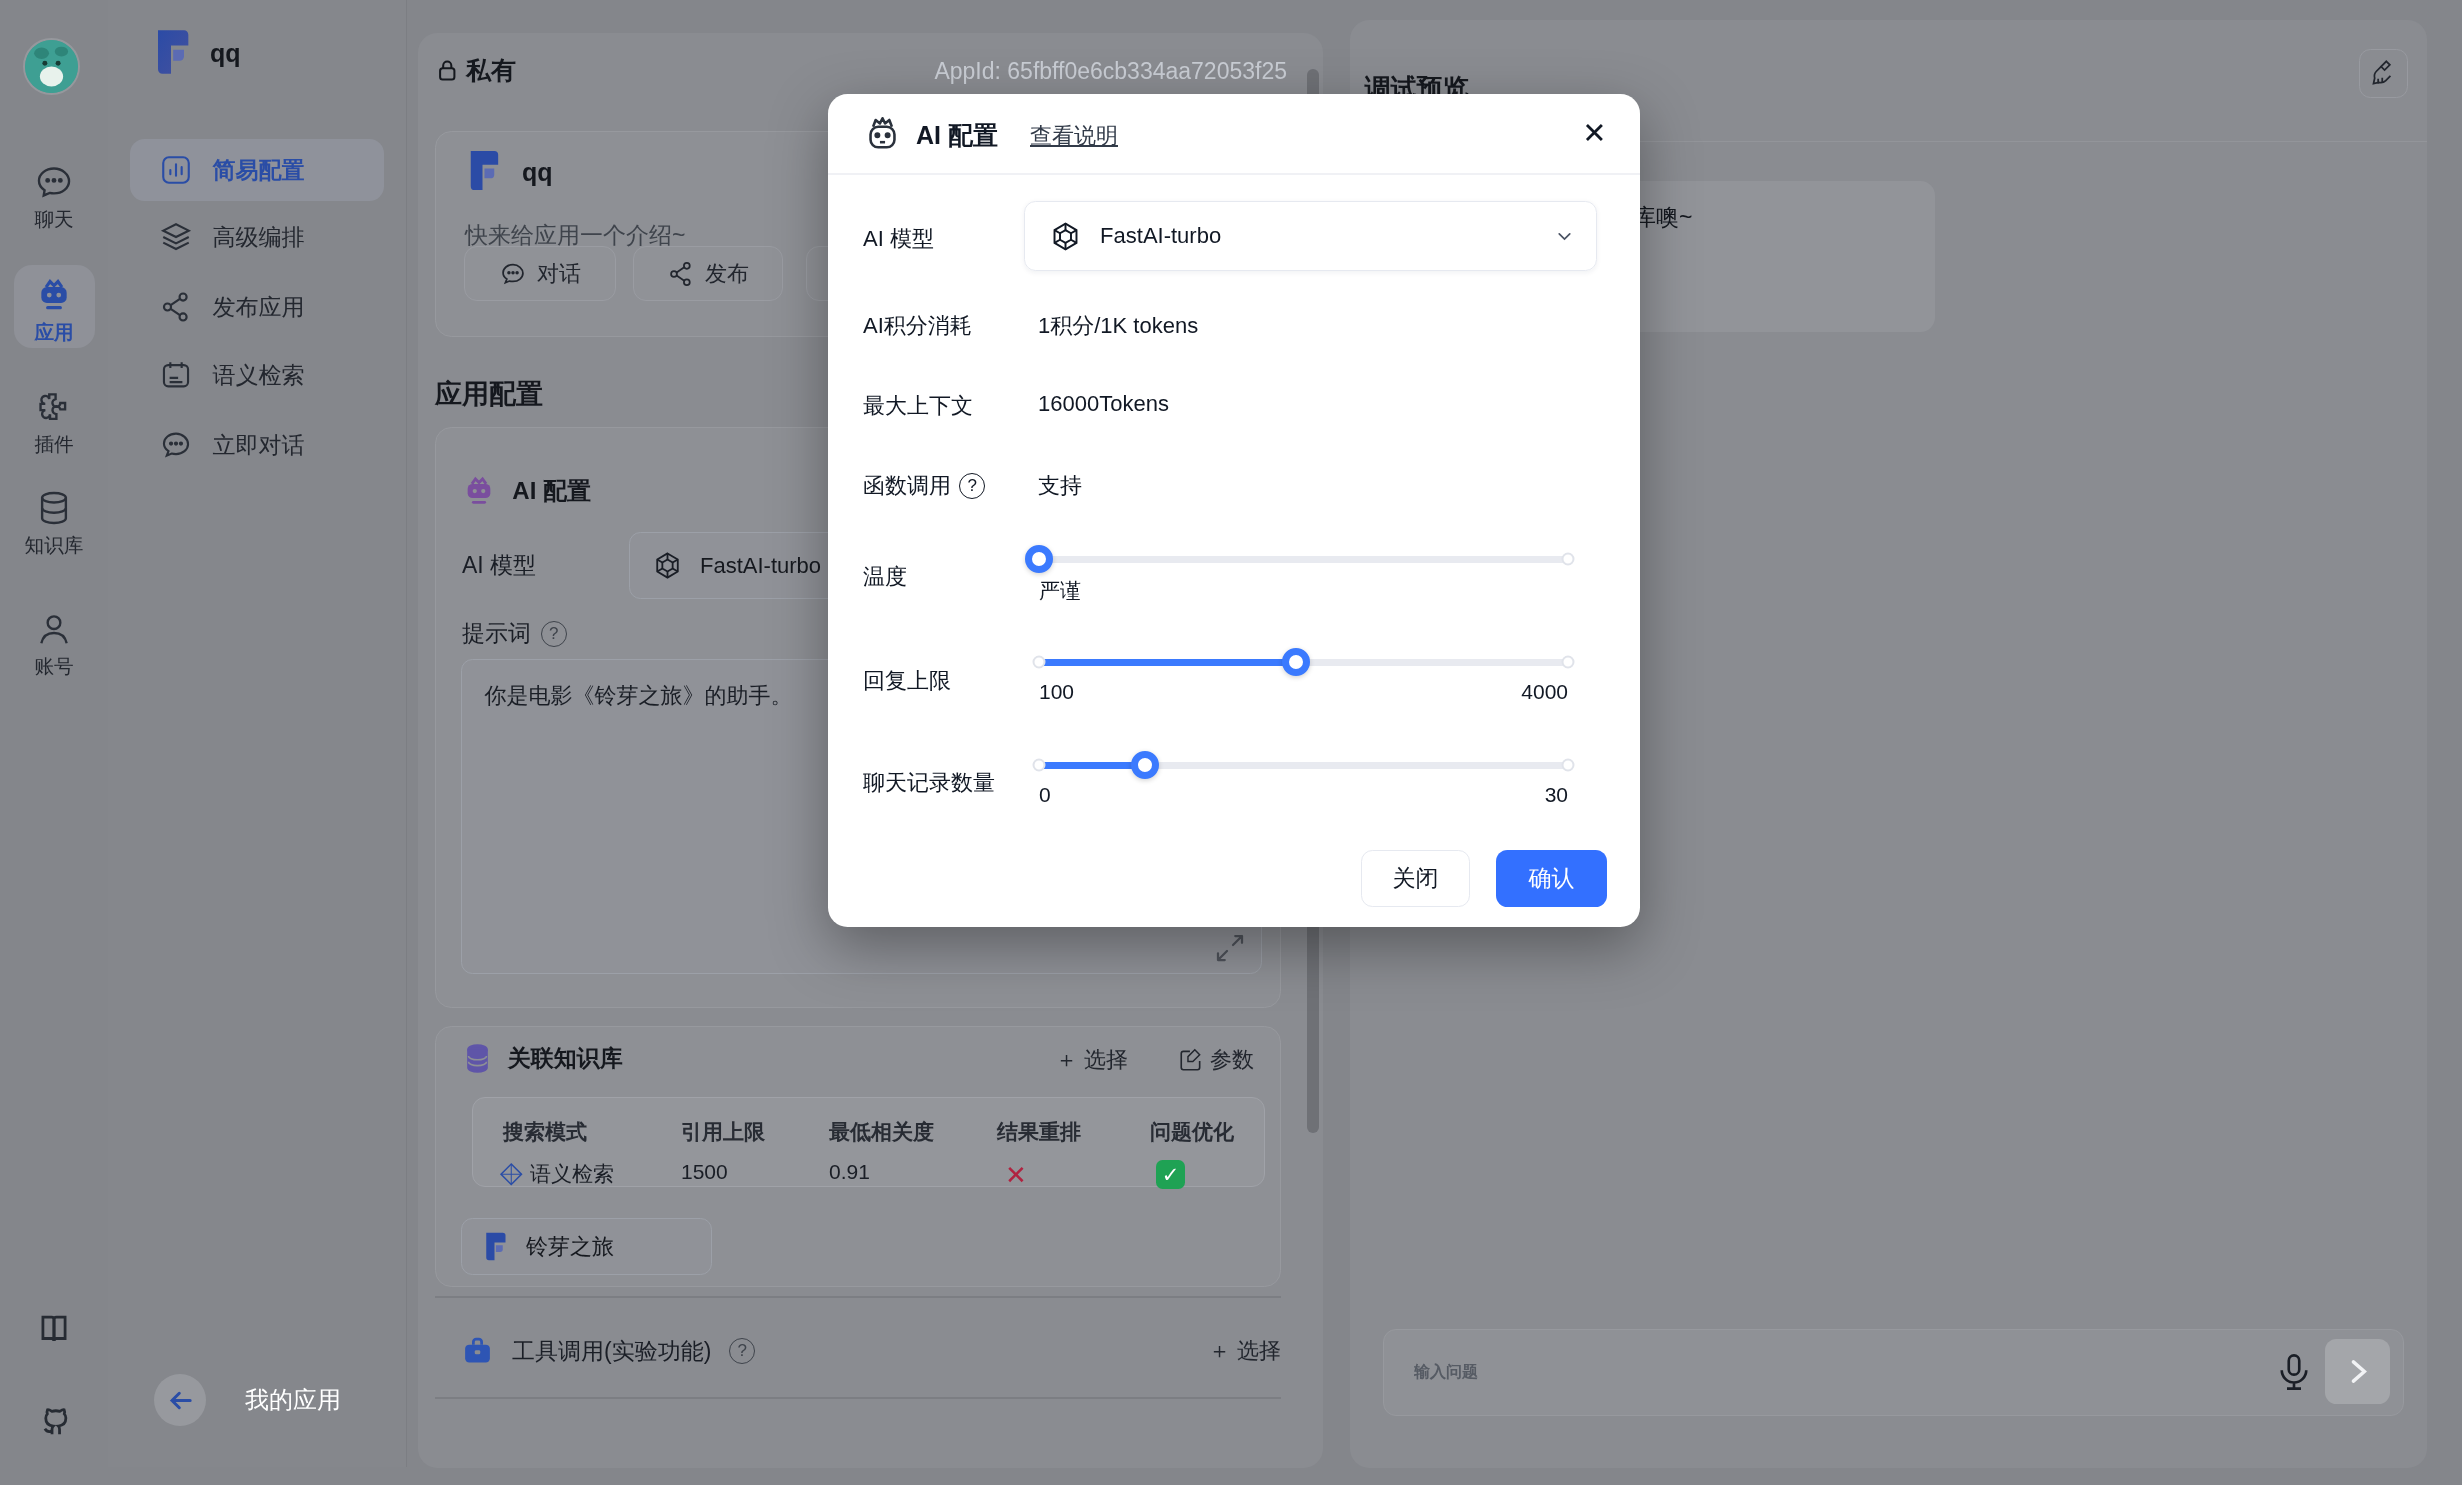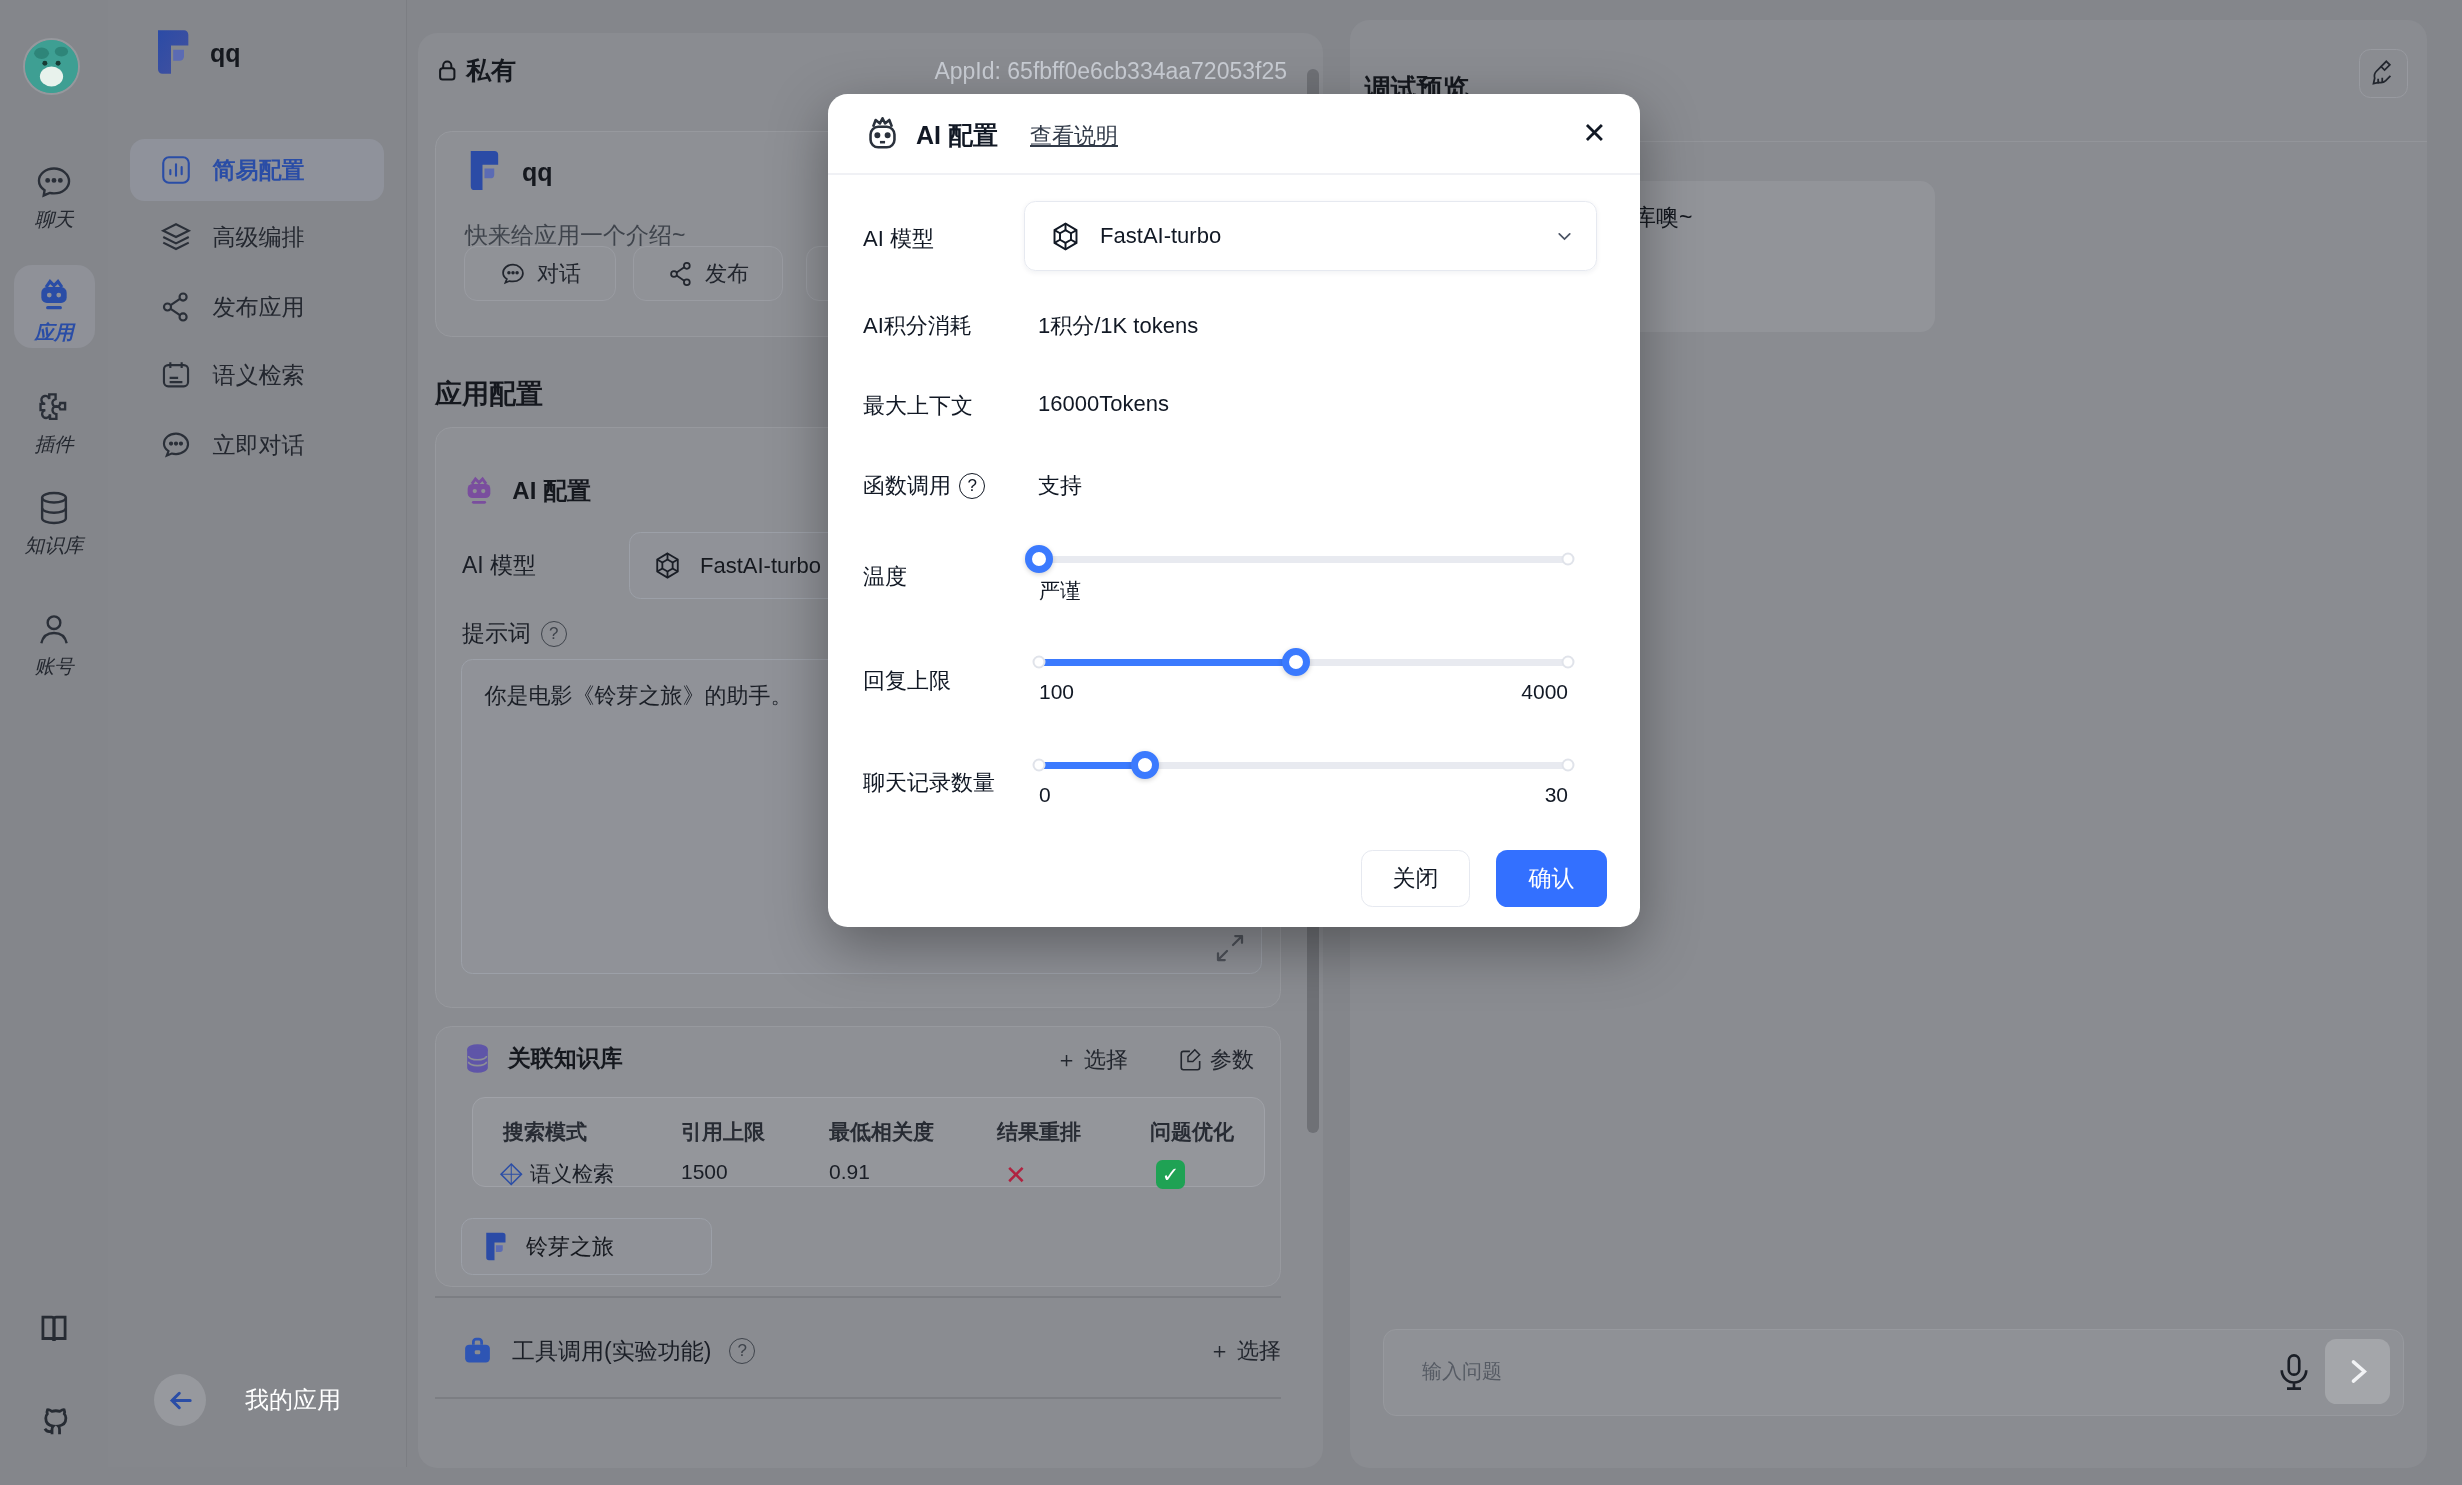--- a/index.html
+++ b/index.html
@@ -6,21 +6,21 @@
   html,body { width:2462px; height:1485px; overflow:hidden; }
   body {
     position:relative;
     background:#84868B;
     font-family:"Liberation Sans","DejaVu Sans",sans-serif;
     color:#1A1E26;
   }
   svg { display:block; }
 
   
-  .rail { position:absolute; left:0; top:0; bottom:0; width:108px; background:#84868B; z-index:2;font-style:italic; }
+  .rail { position:absolute; left:0; top:0; bottom:0; width:108px; background:#84868B; z-index:2; }
   .avatar { position:absolute; left:23px; top:38px; width:57px; height:57px; border-radius:50%;
             border:2.4px solid #96989D; overflow:hidden; background:#3E9F93; }
   .rail-item { position:absolute; left:0; width:108px; text-align:center; color:#23272F; font-size:19.6px; cursor:pointer; }
   .rail-item .ric { margin:0 auto 4.9px auto; width:38px; height:38px; }
   .rail-active { position:absolute; left:14px; top:265px; width:81px; height:83px;
                  background:#8F9198; border-radius:18px; z-index:0; }
   .rail-item.blue { color:#2A4DA6; font-weight:bold; }
 
   
   .sidebar { position:absolute; left:108px; top:0; bottom:18px; width:299px; background:#85878C;
@@ -105,23 +105,23 @@
   .debug { position:absolute; left:1350px; top:19.6px; width:1077px; height:1448px;
            background:#8A8C91; border-radius:19.6px; z-index:1; }
   .dbg-title { position:absolute; left:14.7px; top:51px; font-size:26px; font-weight:bold; color:#15181E; }
   .dbg-brush { position:absolute; left:1009px; top:29px; width:49px; height:49px; border-radius:11.4px;
                border:1.6px solid #989AA0; display:flex; align-items:center; justify-content:center; cursor:pointer; }
   .dbg-divider { position:absolute; left:0; right:0; top:121px; height:1.6px; background:#93959A; }
   .dbg-bubble { position:absolute; left:53px; top:161px; width:532px; height:151px; border-radius:14.7px;
                 background:#929499; padding:21px 23px; font-size:23px; color:#14181F; }
   .dbg-inputbox { position:absolute; left:33px; top:1309px; width:1021px; height:87px; border-radius:13px;
                   background:#8F9196; border:1.6px solid #97999E; }
-  .dbg-input { position:absolute; left:38px; top:0; width:775px; height:84px; background:transparent;
-               border:none; outline:none; font-size:20px; color:#1A1E26;
-               font-family:"Liberation Sans","DejaVu Sans",sans-serif; }
+  .dbg-input { position:absolute; left:30px; top:0; width:775px; height:84px; background:transparent;
+               border:none; outline:none; font-size:16px; color:#1A1E26;
+               font-family:"Liberation Sans","DejaVu Sans",sans-serif;font-weight:bold; }
   .dbg-input::placeholder { color:#565B64; }
   .dbg-mic { position:absolute; left:889px; top:21px; width:42px; height:42px; cursor:pointer; }
   .dbg-send { position:absolute; right:13px; top:9.8px; width:65px; height:65px; border-radius:11.4px;
               background:#A4A6AA; display:flex; align-items:center; justify-content:center; cursor:pointer; }
 
   
   .modal { position:absolute; left:828px; top:94px; width:812px; height:833px; background:#FFFFFF;
            border-radius:19.6px; box-shadow:0 19.6px 57px rgba(0,0,0,0.35); z-index:100; }
   .mo-head { position:absolute; left:0; top:0; right:0; height:79px; }
   .mo-bot { position:absolute; left:34px; top:19.6px; width:41px; height:41px; }

